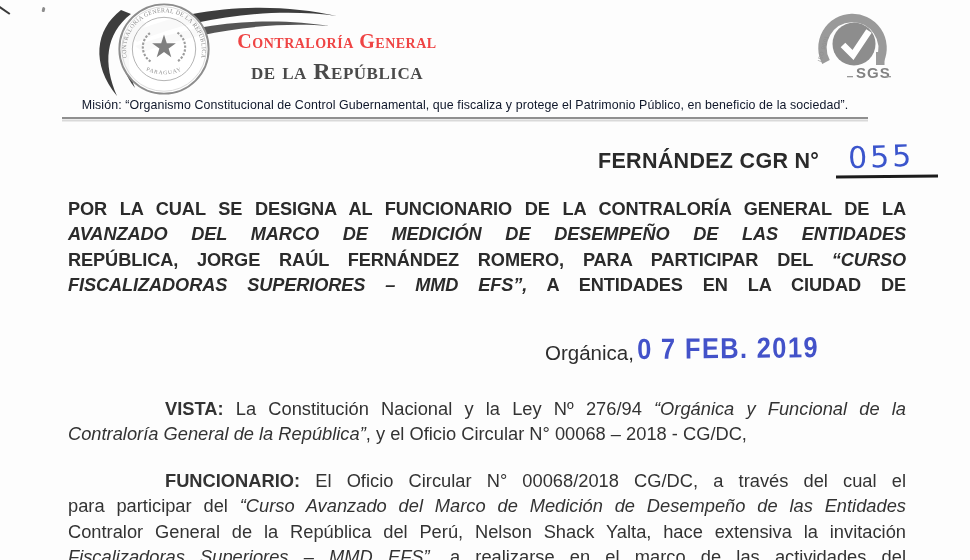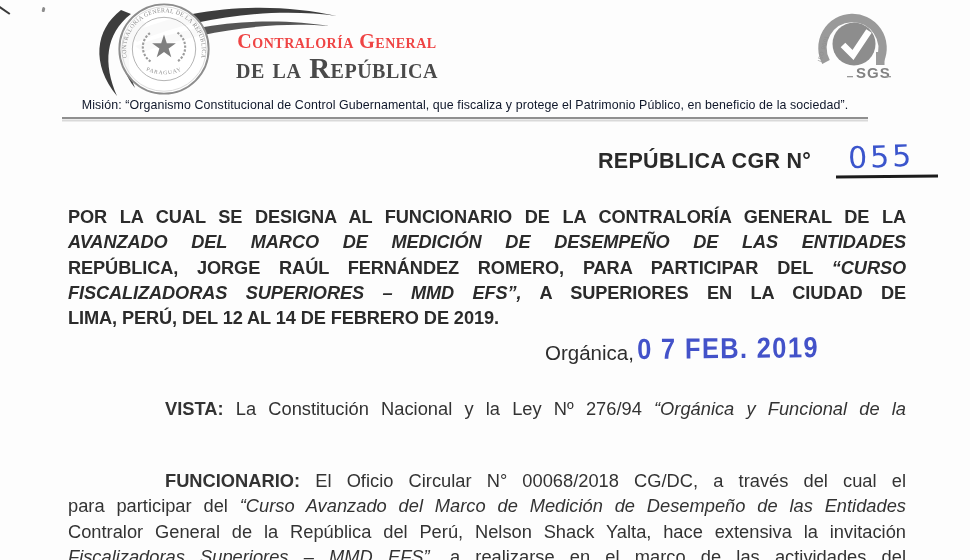--- a/index.html
+++ b/index.html
@@ -7,23 +7,23 @@
     position:relative; width:970px; height:560px; overflow:hidden;
     background:#fdfdfd; font-family:"Liberation Sans", sans-serif; color:#333;
   }
   
   .org-line1 {
     position:absolute; left:212px; top:30px; width:250px; text-align:center;
     font-family:"Liberation Serif", serif; font-variant:small-caps; font-weight:bold;
     font-size:20px; letter-spacing:0.5px; color:#ef4444; white-space:nowrap;
   }
   .org-line2 {
-    position:absolute; left:212px; top:52px; width:250px; text-align:center;
+    position:absolute; left:212px; top:58px; width:250px; text-align:center;
     font-family:"Liberation Serif", serif; font-variant:small-caps; font-weight:bold;
-    font-size:29px; letter-spacing:0.5px; color:#4a4a4a; white-space:nowrap;
+    font-size:24px; letter-spacing:0.5px; color:#4a4a4a; white-space:nowrap;
   }
   .mission {
     position:absolute; left:62px; top:98px; width:806px; text-align:center;
     font-size:12.4px; color:#0f172a; letter-spacing:0.1px; white-space:nowrap;
   }
   .header-rule {
     position:absolute; left:62px; top:117px; width:806px; height:1.5px;
     background:#8f8f8f; box-shadow:0 2.5px 0 #d9d9d9;
   }
   .corner-tick { position:absolute; left:-3px; top:9px; width:14px; height:2.2px; background:#3a3a3a; transform:rotate(35deg); }
@@ -38,21 +38,21 @@
   }
   .res-number {
     position:absolute; left:848px; top:139px; font-family:"DejaVu Sans", sans-serif;
     font-size:30px; letter-spacing:3px; color:#3b55cc; transform:rotate(-2deg); white-space:nowrap;
   }
   .res-underline { position:absolute; left:836px; top:175px; width:102px; height:2.6px; background:#1c1c1c; transform:rotate(-0.5deg); }
   
   .para { position:absolute; left:68px; width:838px; }
   .doc-line { text-align:justify; text-align-last:justify; height:25.3px; overflow:visible; white-space:normal; }
   .doc-line.last { text-align-last:left; }
-  .subject { top:197px; font-size:18.2px; font-weight:bold; line-height:25.3px; letter-spacing:-0.1px; color:#2b2b2b;margin-top:8px; }
+  .subject { top:197px; font-size:18.2px; font-weight:bold; line-height:25.3px; letter-spacing:-0.1px; color:#2b2b2b; }
   .bodytext { font-size:18.3px; line-height:25.3px; color:#333; }
   .vista { top:396px; }
   .considerando { top:468px; }
   .indent { padding-left:97px; }
   .it { font-style:italic; }
   .bd { font-weight:bold;margin-top:16px; }
   
   .place { position:absolute; left:545px; top:341px; font-size:20.5px; color:#2e2e2e; white-space:nowrap; }
   .stamp {
     position:absolute; left:637px; top:333px; font-size:29px; font-weight:bold;
@@ -104,37 +104,37 @@
     <path d="M 33,43 L 43,53 L 59,29" fill="none" stroke="#ffffff" stroke-width="6.5"></path>
     <text x="2" y="52" font-size="5.5" fill="#8f8f8f" letter-spacing="0.5" transform="rotate(-74 12 50)" font-family="Liberation Sans, sans-serif">ISO 9001</text>
     <text x="46" y="76" font-size="15" font-weight="bold" fill="#828282" letter-spacing="1" font-family="Liberation Sans, sans-serif">SGS</text>
     <rect x="37" y="74" width="6" height="1.3" fill="#9a9a9a"></rect>
     <rect x="76" y="74" width="5" height="1.3" fill="#9a9a9a"></rect>
   </svg>
 
   <div class="mission">Misión: “Organismo Constitucional de Control Gubernamental, que fiscaliza y protege el Patrimonio Público, en beneficio de la sociedad”.</div>
   <div class="header-rule"></div>
 
-  <div class="res-label">REPÚBLICA CGR N°</div>
+  <div class="res-label">FERNÁNDEZ CGR N°</div>
   <div class="res-number">055</div>
   <div class="res-underline"></div>
 
   <div class="para subject">
     <div class="doc-line"><span>POR LA CUAL SE DESIGNA AL FUNCIONARIO DE LA CONTRALORÍA GENERAL DE LA</span></div>
     <div class="doc-line"><span class="it">AVANZADO DEL MARCO DE MEDICIÓN DE DESEMPEÑO DE LAS ENTIDADES</span></div>
     <div class="doc-line"><span>REPÚBLICA, JORGE RAÚL FERNÁNDEZ ROMERO, PARA PARTICIPAR DEL </span><span class="it">“CURSO</span></div>
-    <div class="doc-line"><span class="it">FISCALIZADORAS SUPERIORES – MMD EFS”,</span><span> A SUPERIORES EN LA CIUDAD DE</span></div>
-    <div class="doc-line last"><span>LIMA, PERÚ, DEL 12 AL 14 DE FEBRERO DE 2019.</span></div>
+    <div class="doc-line"><span class="it">FISCALIZADORAS SUPERIORES – MMD EFS”,</span><span> A ENTIDADES EN LA CIUDAD DE</span></div>
   </div>
 
   <div class="place">Orgánica,</div>
   <div class="stamp">0 7 FEB. 2019</div>
 
   <div class="para bodytext vista">
     <div class="doc-line indent"><span class="bd">VISTA:</span><span> La Constitución Nacional y la Ley Nº 276/94 </span><span class="it">“Orgánica y Funcional de la</span></div>
+    <div class="doc-line last"><span class="it">Contraloría General de la República”</span><span>, y el Oficio Circular N° 00068 – 2018 - CG/DC,</span></div>
   </div>
 
   <div class="para bodytext considerando">
     <div class="doc-line indent"><span class="bd">FUNCIONARIO:</span><span> El Oficio Circular N° 00068/2018 CG/DC, a través del cual el</span></div>
     <div class="doc-line"><span>para participar del </span><span class="it">“Curso Avanzado del Marco de Medición de Desempeño de las Entidades</span></div>
     <div class="doc-line"><span>Contralor General de la República del Perú, Nelson Shack Yalta, hace extensiva la invitación</span></div>
     <div class="doc-line"><span class="it">Fiscalizadoras Superiores – MMD EFS”,</span><span> a realizarse en el marco de las actividades del</span></div>
   </div>
 
 </div>

